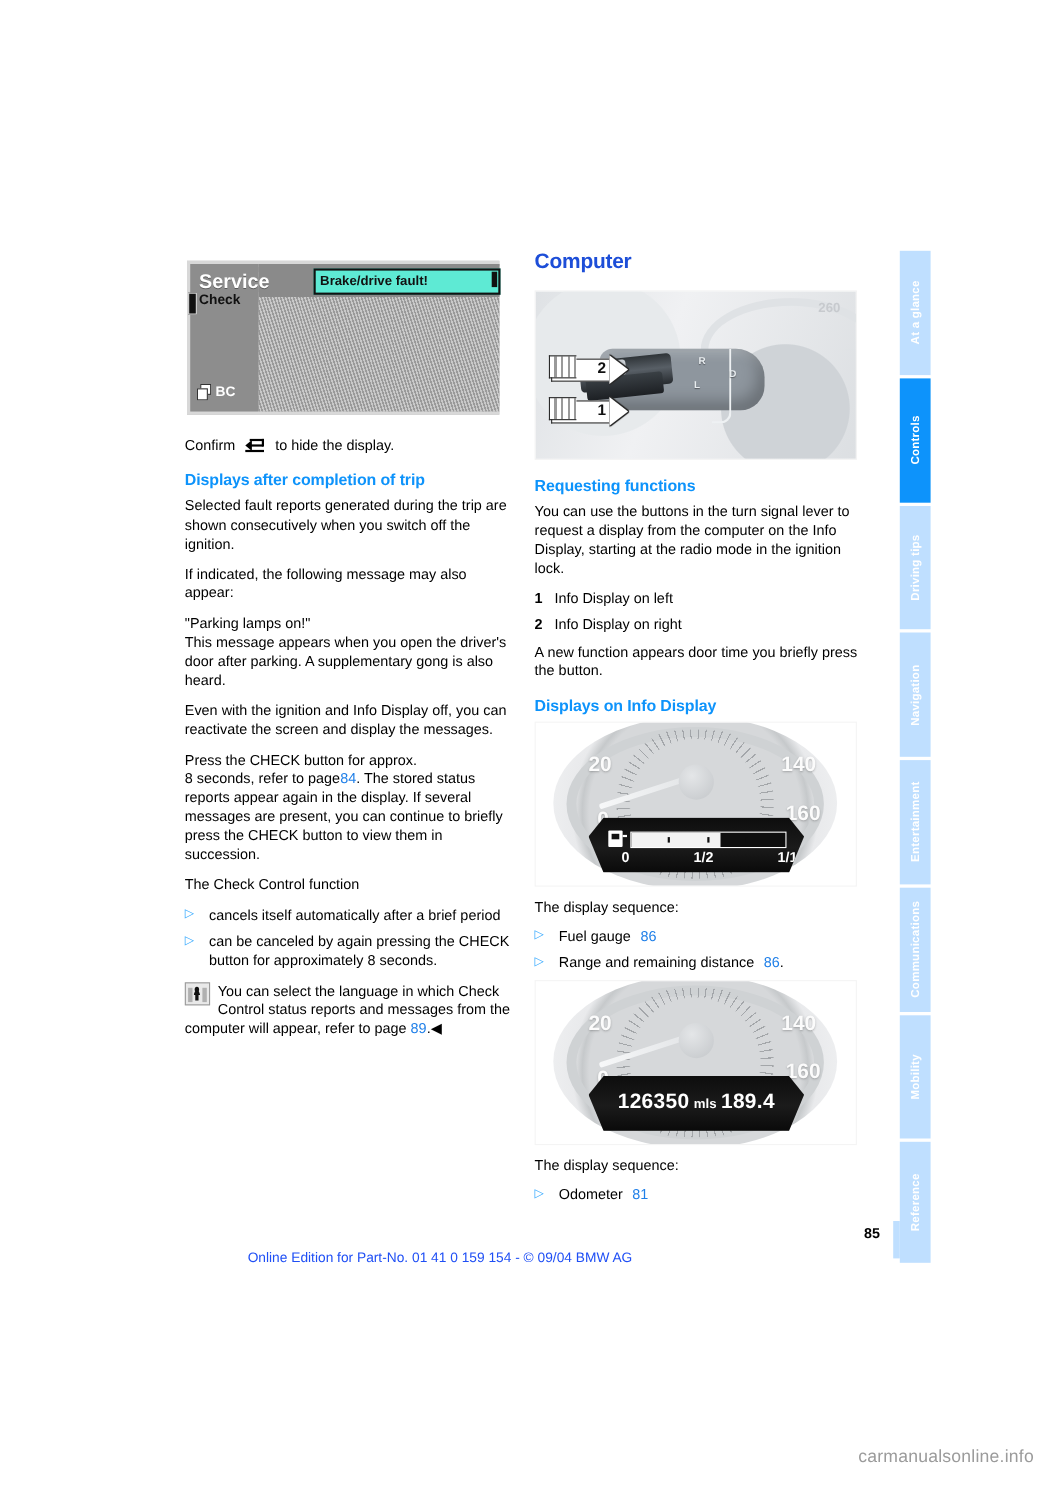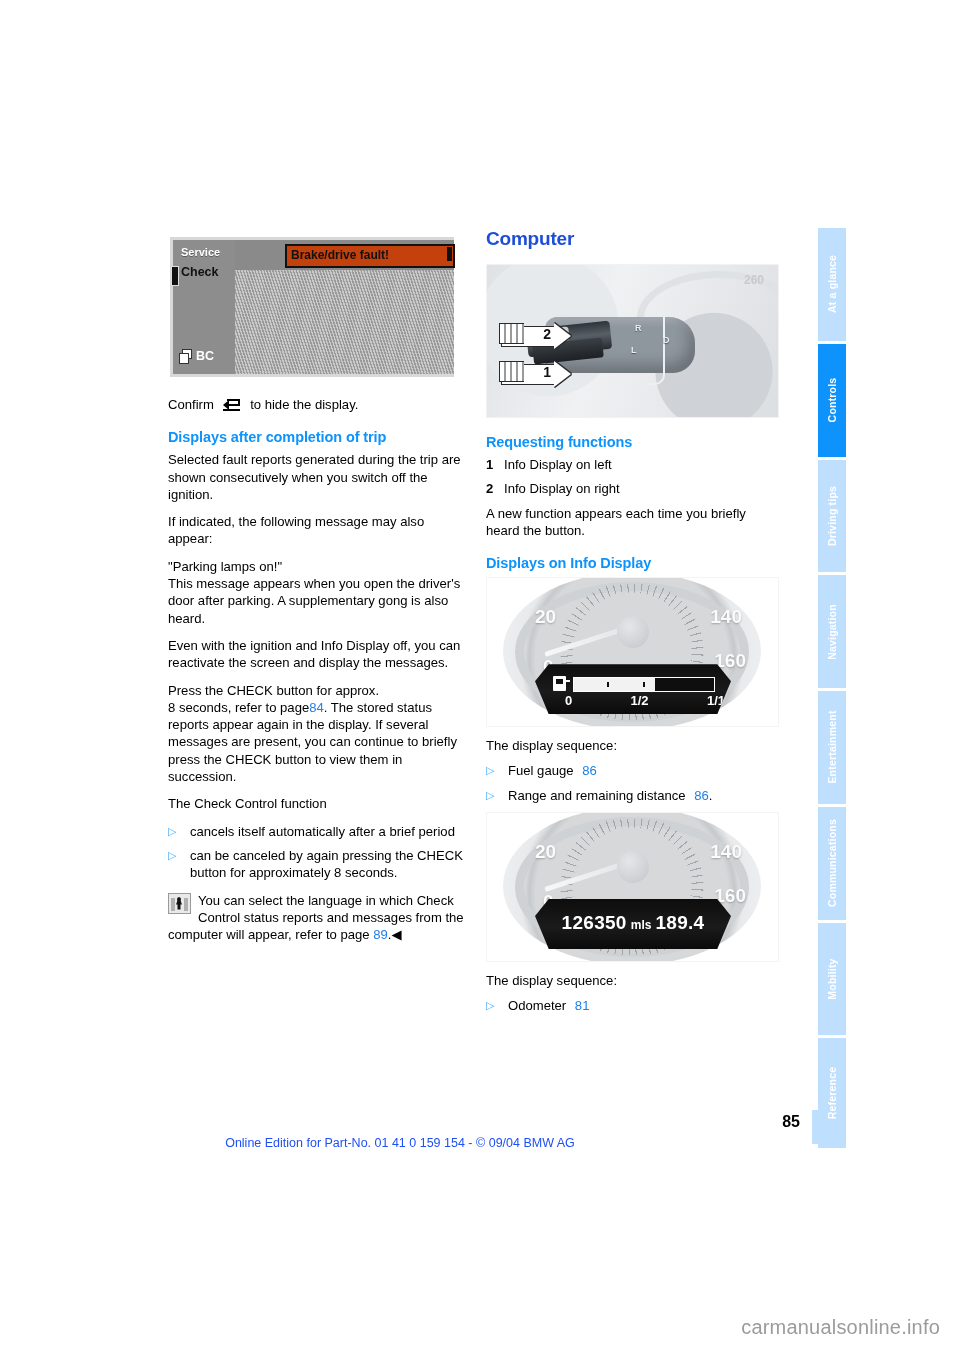--- a/index.html
+++ b/index.html
@@ -218,39 +218,39 @@
     width: 219px; height: 134px;
     background: repeating-linear-gradient(72deg,#9a9a9a 0 1.4px,#c9c9c9 1.4px 2.8px);
   }
   #fig-check .rpane-top {
     position: absolute; left: 67px; top: 8px;
     width: 219px; height: 30px;
     background: #8a8a8a;
   }
   #fig-check .svc {
     position: absolute; left: 13px; top: 14px;
-    color: #fff; font-size: 11px; font-weight: bold;
+    color: #fff; font-size: 18px; font-weight: bold;
     font-family: "Liberation Sans", sans-serif;
     text-shadow: 0 1px 0 rgba(0,0,0,.35);
   }
   #fig-check .chk {
     position: absolute; left: 13px; top: 33px;
     color: #111; font-size: 12.5px; font-weight: bold;
     font-family: "Liberation Sans", sans-serif;
   }
   #fig-check .chk-mark {
     position: absolute; left: 3px; top: 34px;
     width: 6px; height: 18px; background: #111;
     border: 1px solid #ddd;
   }
   #fig-check .msgbox {
     position: absolute; left: 117px; top: 12px;
     width: 166px; height: 20px;
     border: 2px solid #111;
-    background: #c2410c;
+    background: #5eead4;
   }
   #fig-check .msgbox span {
     position: absolute; left: 4px; top: 2px;
     color: #111; font-size: 12px; font-weight: bold;
     font-family: "Liberation Sans", sans-serif;
   }
   #fig-check .msgbox .sbar {
     position: absolute; right: 1px; top: 1px;
     width: 5px; height: 14px; background: #111;
   }
@@ -492,21 +492,21 @@
   .cluster .odo-row .unit {
     font-size: 12px; font-weight: bold; margin: 0 4px;
   }
 
   
   #footer-pageno {
     position: absolute;
     left: 760px; top: 1113px;
     width: 40px;
     text-align: right;
-    font-size: 16px; font-weight: bold; color: #000;
+    font-size: 13px; font-weight: bold; color: #000;
     font-family: "Liberation Sans", sans-serif;
   }
   #footer-rule {
     position: absolute;
     left: 812px; top: 1110px;
     width: 6px; height: 34px;
     background: #bfdfff;
   }
   #footer-online {
     position: absolute;
@@ -516,21 +516,21 @@
     color: #1f4ff5;
     font-size: 12.5px;
     font-family: "Liberation Sans", sans-serif;
   }
   #watermark {
     position: absolute;
     left: 0; top: 1316px;
     width: 940px;
     text-align: right;
     color: #9b9b9b;
-    font-size: 20px;
+    font-size: 16px;
     letter-spacing: .2px;
     font-family: "Liberation Sans", sans-serif;
   }
 </style>
 </head>
 <body>
 
 <div id="page">
 
   <div id="tab-rail">
@@ -657,31 +657,32 @@
               <div class="stripes"></div>
             </div>
             <div class="tip"></div>
           <span class="lbl">1</span>
         </div>
       </div>
       <div class="fig-ref"></div>
     </div>
 
     <h2 class="sec">Requesting functions</h2>
+    <p class="body">You can use the buttons in the turn signal lever to request a display from the computer on the Info Display, starting at the radio mode in the ignition lock.</p>
 
     <div class="numitem">
       <span class="num">1</span>
       <span>Info Display on left</span>
     </div>
     <div class="numitem">
       <span class="num">2</span>
       <span>Info Display on right</span>
     </div>
 
-    <p class="body" style="margin-top:4px">A new function appears each time you briefly heard the button.</p>
+    <p class="body" style="margin-top:4px">A new function appears door time you briefly press the button.</p>
 
     <h2 class="sec">Displays on Info Display</h2>
 
     <div class="fig-box">
       <div class="cluster">
         <div class="dial"></div>
         <div class="ring"></div>
         <div class="ticks"></div>
         <div class="num20">20</div>
         <div class="num0">0</div>

